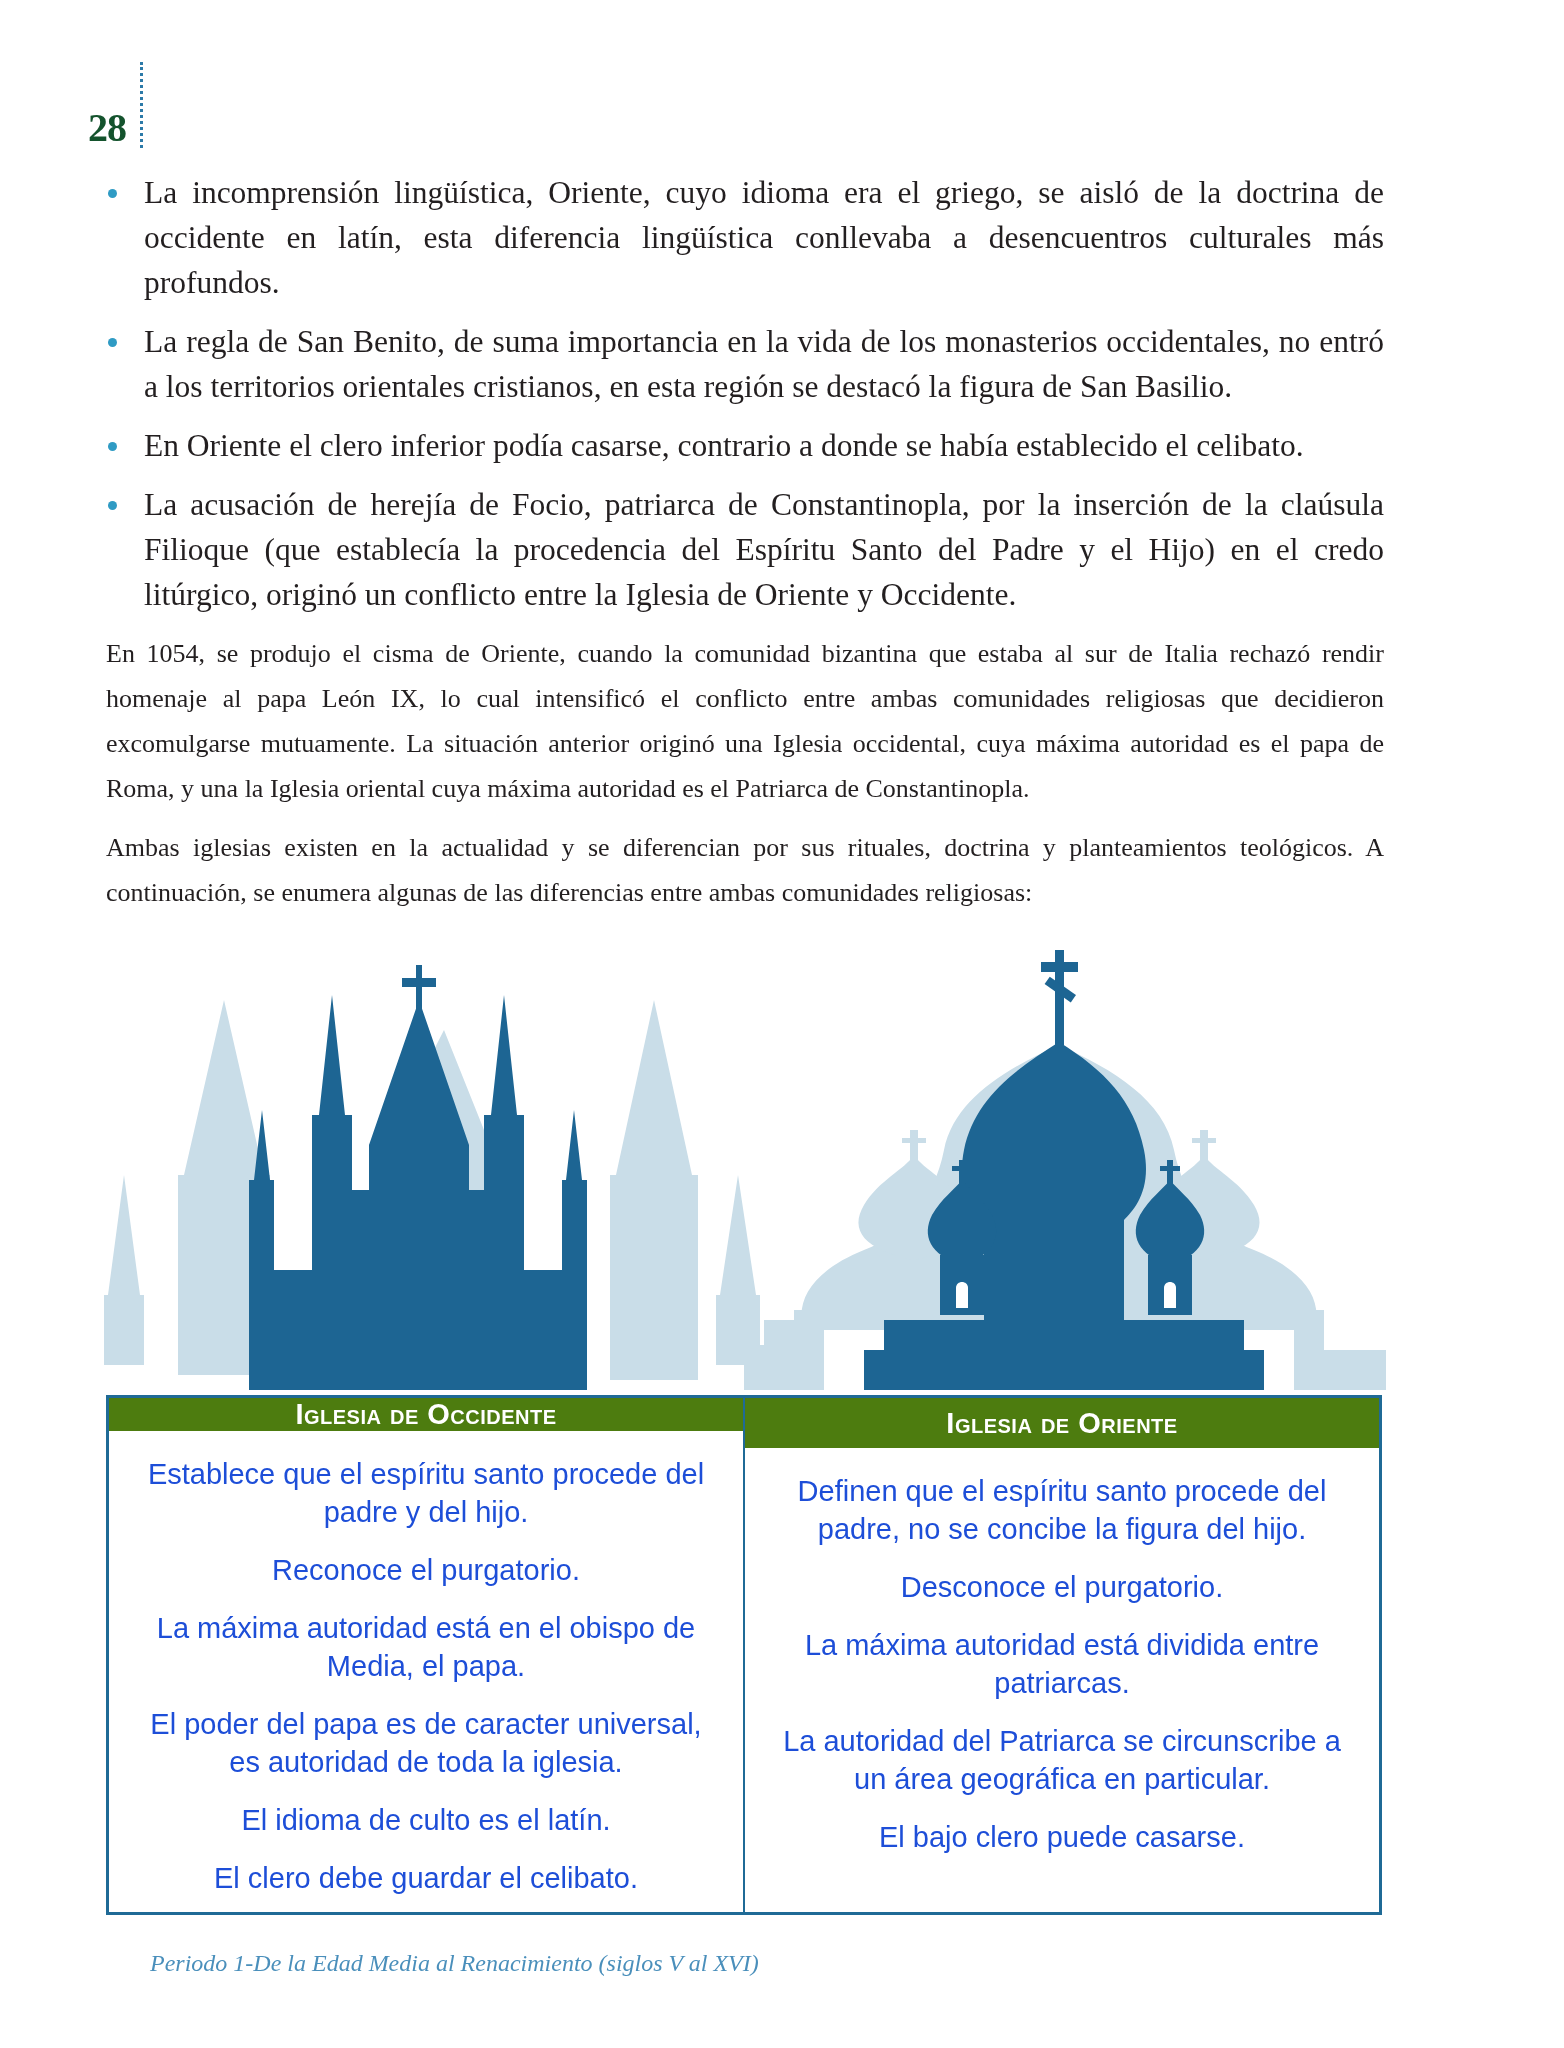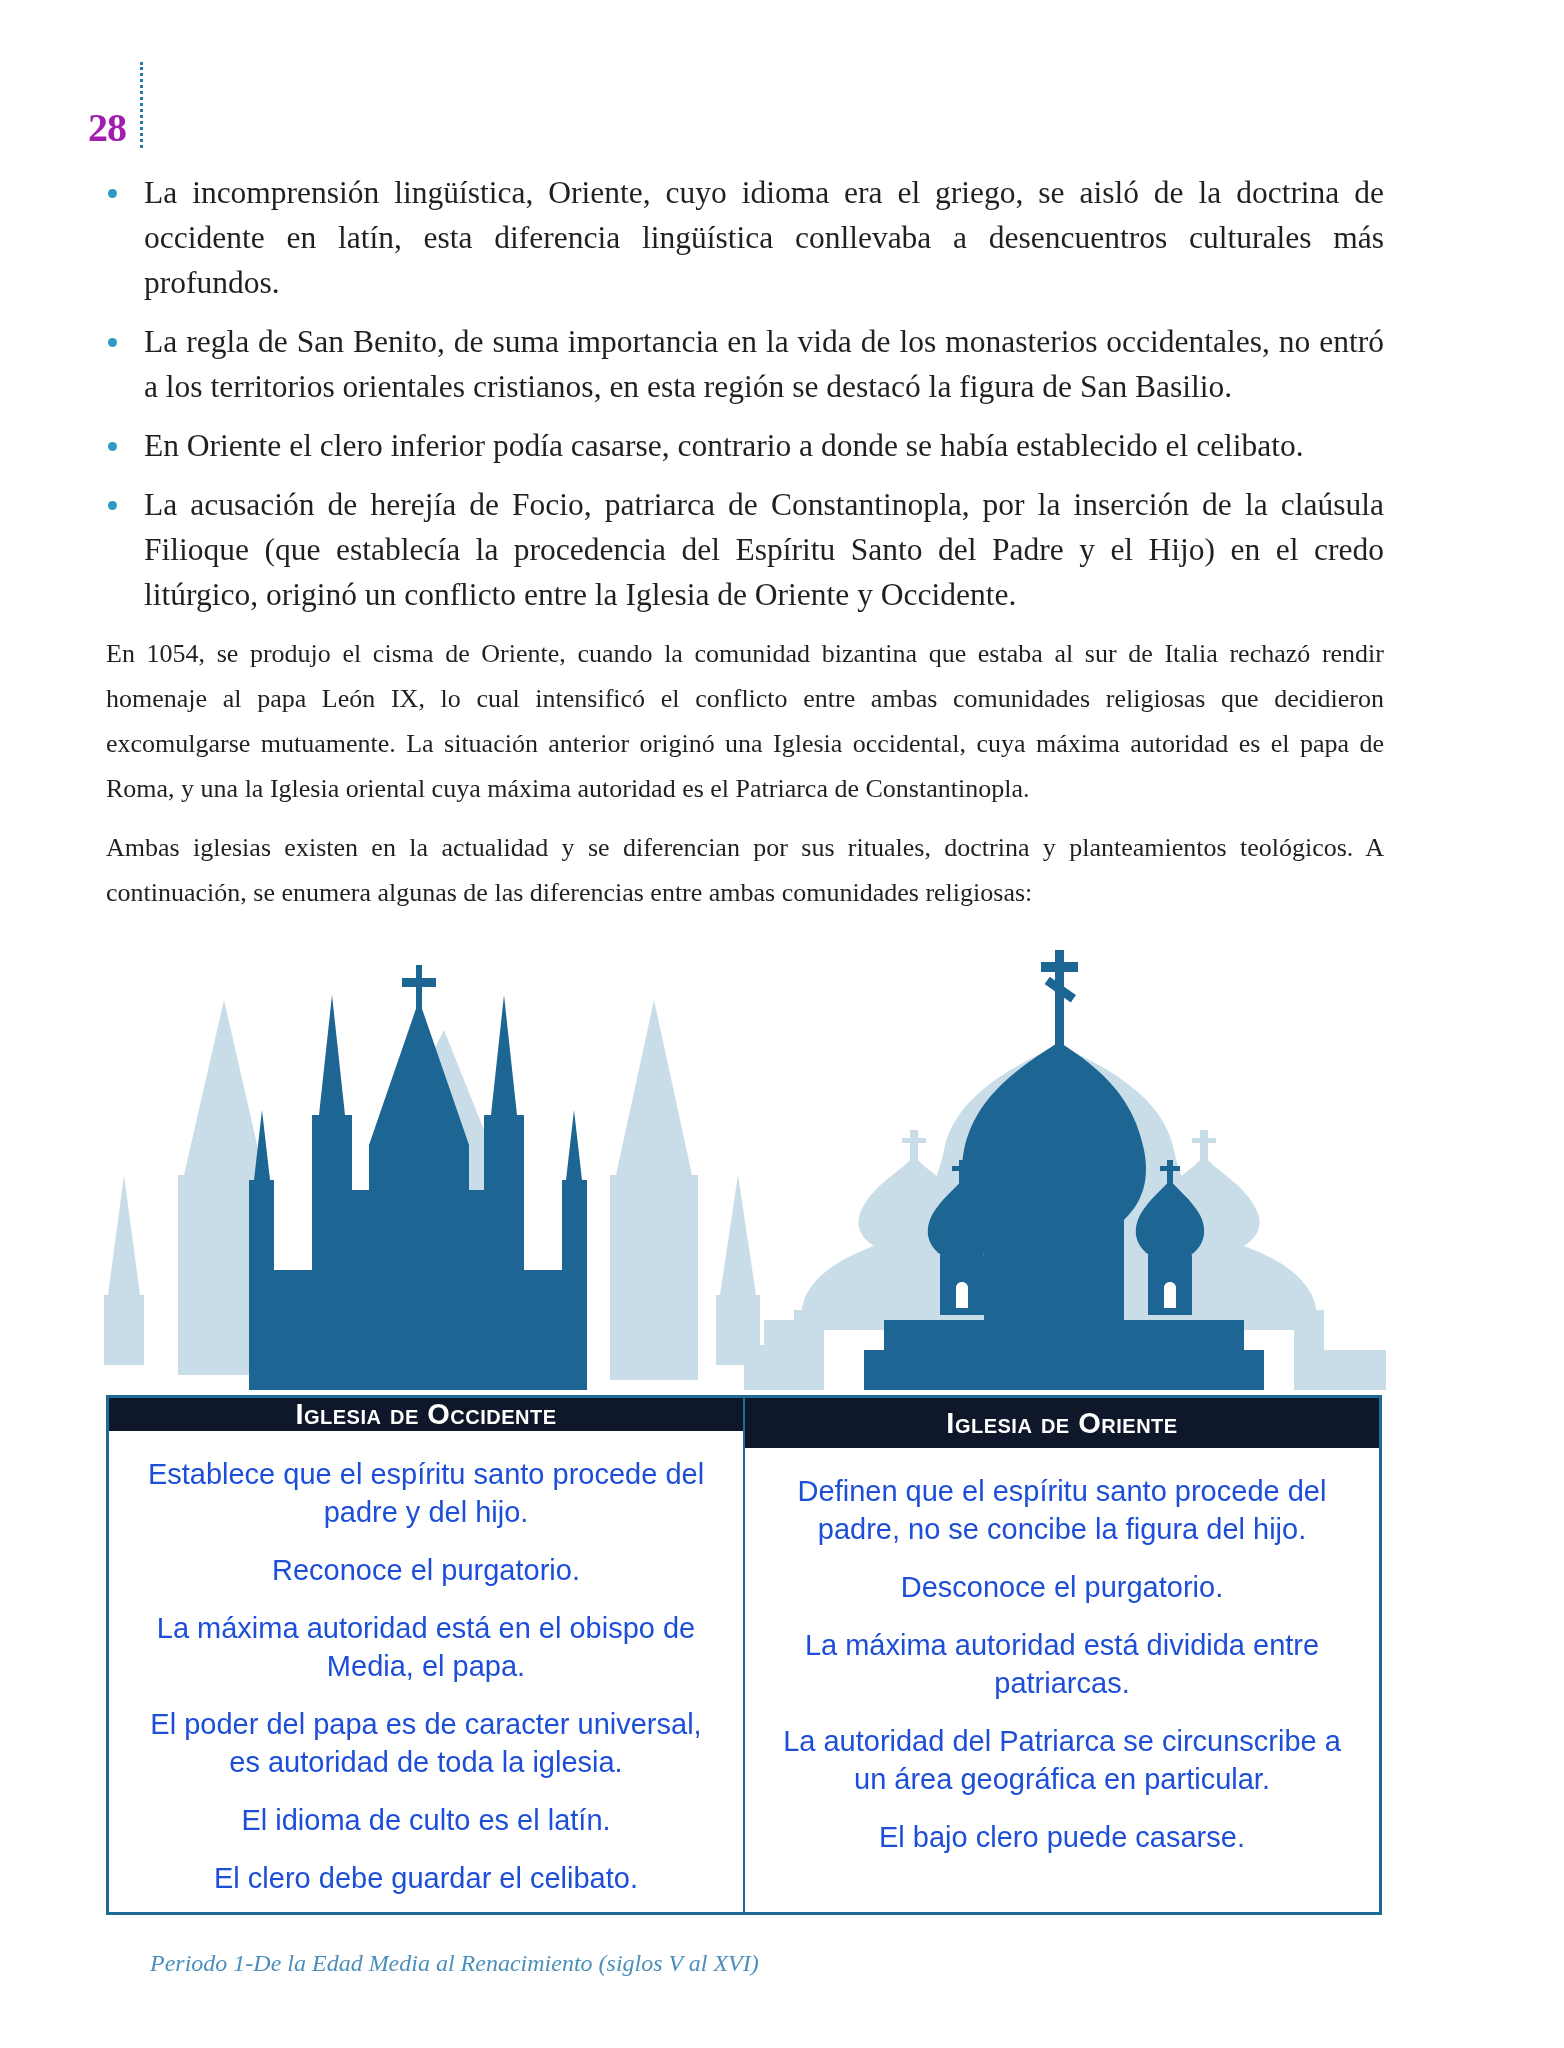--- a/index.html
+++ b/index.html
@@ -1,21 +1,21 @@
 <!DOCTYPE html>
 <html><head>
 <meta charset="utf-8">
 <style>
   html, body { margin: 0; padding: 0; background: #ffffff; }
   body { width: 1564px; height: 2048px; position: relative; overflow: hidden; }
 
   .page-num {
     position: absolute; left: 88px; top: 104px;
     font-family: "Liberation Serif", serif; font-weight: bold;
-    font-size: 40px; color: #a21caf; letter-spacing: -1px;
+    font-size: 40px; color: #14532d; letter-spacing: -1px;
   }
   .page-rule {
     position: absolute; left: 140px; top: 62px; height: 86px; width: 0;
     border-left: 3px dotted #2c7aa8;
   }
 
   .content { position: absolute; left: 106px; top: 170px; width: 1278px; }
   .bullets { list-style: none; margin: 0; padding: 0; }
   .bullets li {
     position: relative; padding-left: 38px;
@@ -34,21 +34,21 @@
 
   .art { position: absolute; left: 104px; top: 950px; width: 1282px; height: 450px; }
 
   .table {
     position: absolute; left: 106px; top: 1395px; width: 1276px; height: 520px;
     border: 3px solid #1f6a96; box-sizing: border-box; display: flex;
   }
   .col { flex: 1; display: flex; flex-direction: column; }
   .col + .col { border-left: 2px solid #1f6a96; }
   .col-head {
-    height: 50px; background: #0f172a; color: #ffffff;
+    height: 50px; background: #4d7c0f; color: #ffffff;
     display: flex; align-items: center; justify-content: center;
     font-family: "Liberation Sans", sans-serif; font-weight: bold;
     font-size: 29px; font-variant: small-caps; letter-spacing: 0.5px;
     border-bottom: 2px solid #ffffff;
   }
   .col-body { padding: 22px 30px 0 30px; }
   .cell {
     font-family: "Liberation Sans", sans-serif; font-size: 29px;
     line-height: 38px; color: #1d4ed8; text-align: center;
     margin-bottom: 20px;

